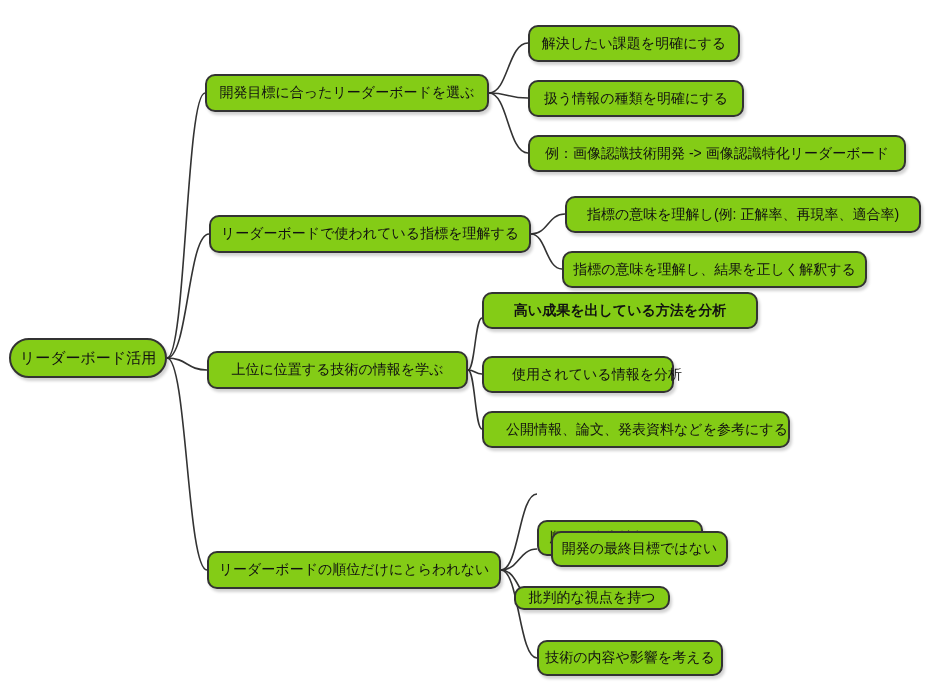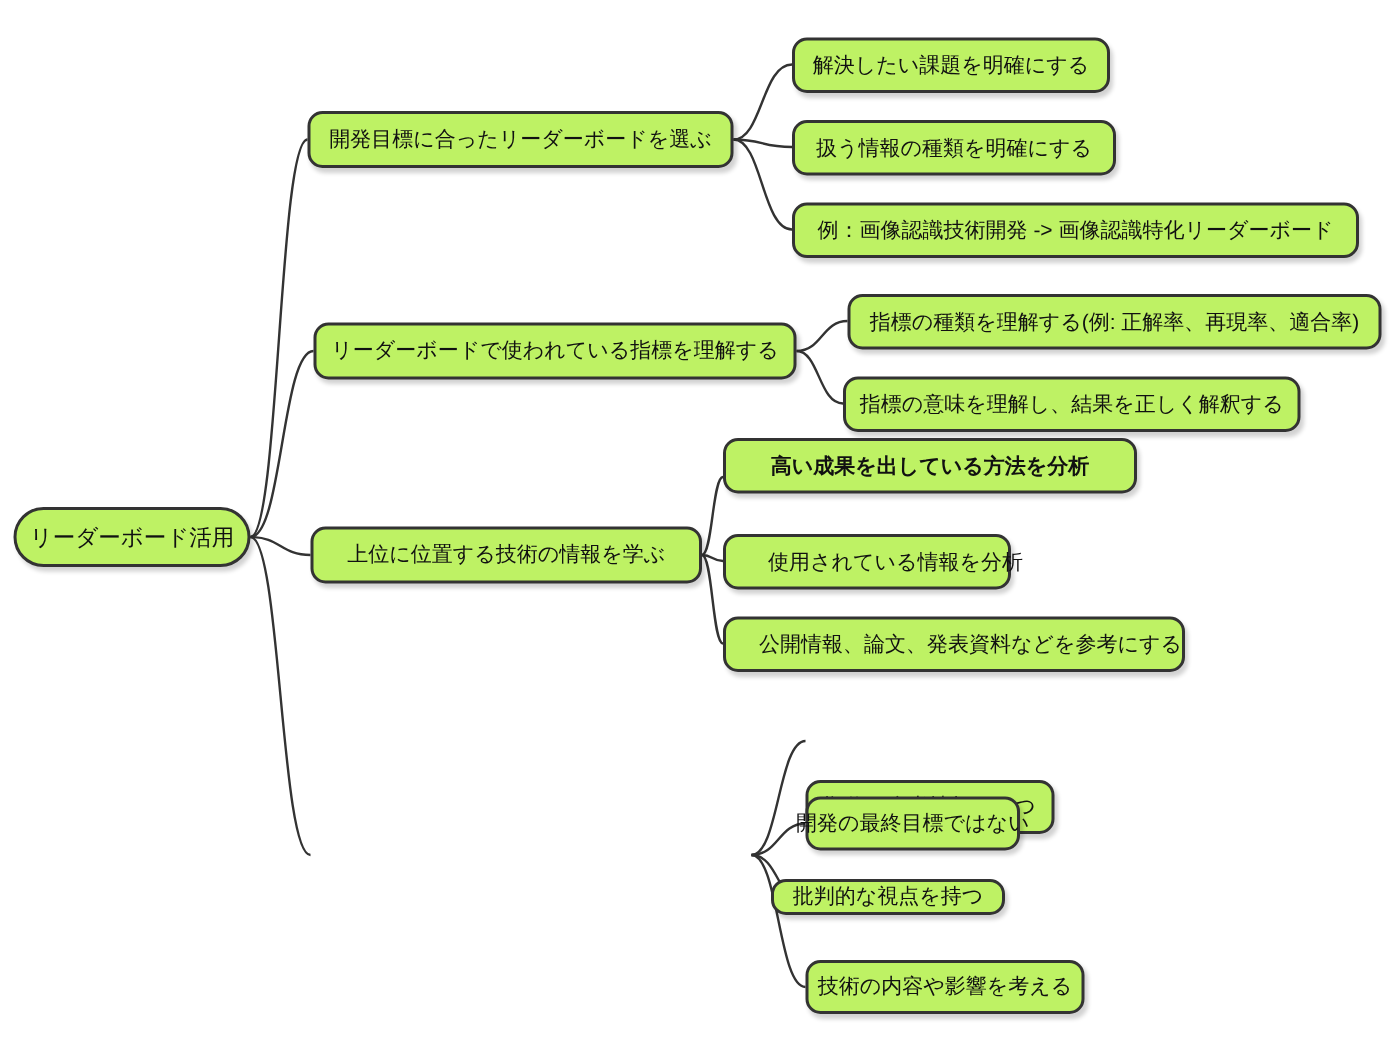--- a/index.html
+++ b/index.html
@@ -25,21 +25,21 @@
     fill: none;
     stroke: #333333;
     stroke-width: 1.6;
   }
   .node {
     position: absolute;
     box-sizing: border-box;
     display: flex;
     align-items: center;
     justify-content: center;
-    background: #bef264;
+    background: #84cc16;
     border: 2px solid #333333;
     border-radius: 10px;
     box-shadow: 2px 3px 3px rgba(0,0,0,0.18);
     font-size: 14px;
     color: #111111;
     white-space: nowrap;
     padding: 0 6px;
   }
   .node.root { font-size: 15px; }
 </style>
@@ -73,26 +73,27 @@
   </svg>
 
   <div class="node root" style="left:9px; top:338px; width:158px; height:40px;border-radius:20px;">リーダーボード活用</div>
 
   <div class="node" style="left:205px; top:74px; width:284px; height:38px;">開発目標に合ったリーダーボードを選ぶ</div>
   <div class="node" style="left:528px; top:25px; width:212px; height:37px;">解決したい課題を明確にする</div>
   <div class="node" style="left:528px; top:80px; width:216px; height:37px;">扱う情報の種類を明確にする</div>
   <div class="node" style="left:528px; top:135px; width:378px; height:37px;">例：画像認識技術開発 -&gt; 画像認識特化リーダーボード</div>
 
   <div class="node" style="left:209px; top:215px; width:322px; height:38px;">リーダーボードで使われている指標を理解する</div>
-  <div class="node" style="left:565px; top:196px; width:356px; height:37px;">指標の種類を理解する(例: 正解率、再現率、適合率)</div>
+  <div class="node" style="left:565px; top:196px; width:356px; height:37px;">指標の意味を理解し(例: 正解率、再現率、適合率)</div>
   <div class="node" style="left:562px; top:251px; width:305px; height:37px;">指標の意味を理解し、結果を正しく解釈する</div>
 
   <div class="node" style="left:207px; top:351px; width:261px; height:38px;">上位に位置する技術の情報を学ぶ</div>
   <div class="node" style="left:482px; top:292px; width:276px; height:37px;font-weight:bold;">高い成果を出している方法を分析</div>
   <div class="node" style="left:482px; top:356px; width:192px; height:37px;padding-left:44px;">使用されている情報を分析</div>
   <div class="node" style="left:482px; top:411px; width:308px; height:37px;padding-left:28px;">公開情報、論文、発表資料などを参考にする</div>
 
+  <div class="node" style="left:207px; top:551px; width:294px; height:38px;">リーダーボードの順位だけにとらわれない</div>
   <div class="node" style="left:537px; top:477px; width:166px; height:36px;margin-top:43px;">順位は参考情報の一つ</div>
-  <div class="node" style="left:537px; top:531px; width:143px; height:36px;">開発の最終目標ではない</div>
+  <div class="node" style="left:551px; top:531px; width:177px; height:36px;">開発の最終目標ではない</div>
   <div class="node" style="left:514px; top:586px; width:156px; height:24px;">批判的な視点を持つ</div>
   <div class="node" style="left:537px; top:640px; width:186px; height:36px;">技術の内容や影響を考える</div>
 
 </div>
 
 </body></html>

